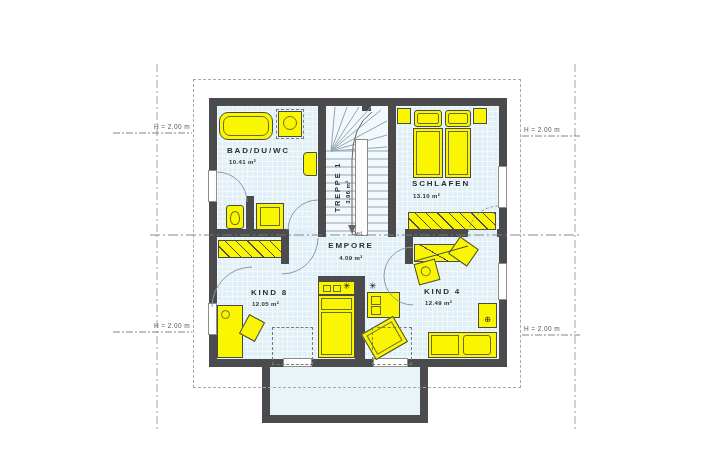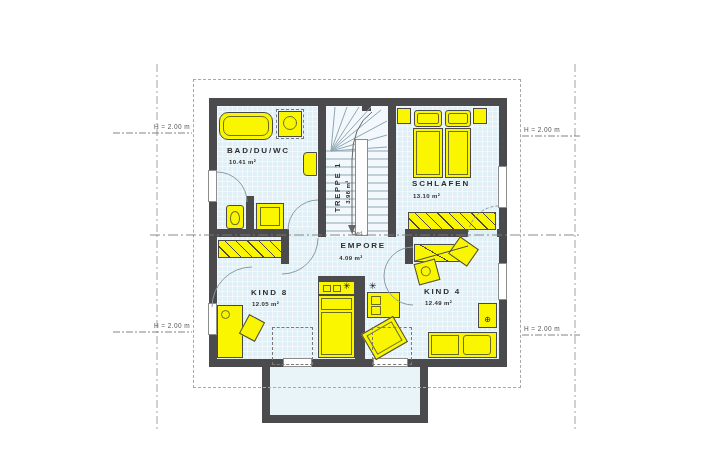--- a/index.html
+++ b/index.html
@@ -173,21 +173,21 @@
 
   <div class="roomname" style="left:227px;top:146px;">BAD/DU/WC</div>
   <div class="roomarea" style="left:229px;top:159px;">10.41 m²</div>
 
   <div class="roomname rot" style="left:296px;top:181px;width:86px;height:12px;font-size:7.5px;">TREPPE 1</div>
   <div class="roomarea rot" style="left:324px;top:188px;width:50px;height:8px;">3.96 m²</div>
 
   <div class="roomname" style="left:412px;top:179px;">SCHLAFEN</div>
   <div class="roomarea" style="left:413px;top:193px;">13.10 m²</div>
 
-  <div class="roomname" style="left:316px;top:241px;width:70px;text-align:right;">EMPORE</div>
+  <div class="roomname" style="left:316px;top:241px;width:70px;text-align:center;">EMPORE</div>
   <div class="roomarea" style="left:316px;top:255px;width:70px;text-align:center;">4.09 m²</div>
 
   <div class="roomname" style="left:251px;top:288px;">KIND 8</div>
   <div class="roomarea" style="left:252px;top:301px;">12.05 m²</div>
 
   <div class="roomname" style="left:424px;top:287px;">KIND 4</div>
   <div class="roomarea" style="left:425px;top:300px;">12.49 m²</div>
 
   <div class="hmark" style="left:110px;top:123px;width:80px;text-align:right;">H = 2.00 m</div>
   <div class="hmark" style="left:110px;top:322px;width:80px;text-align:right;">H = 2.00 m</div>

